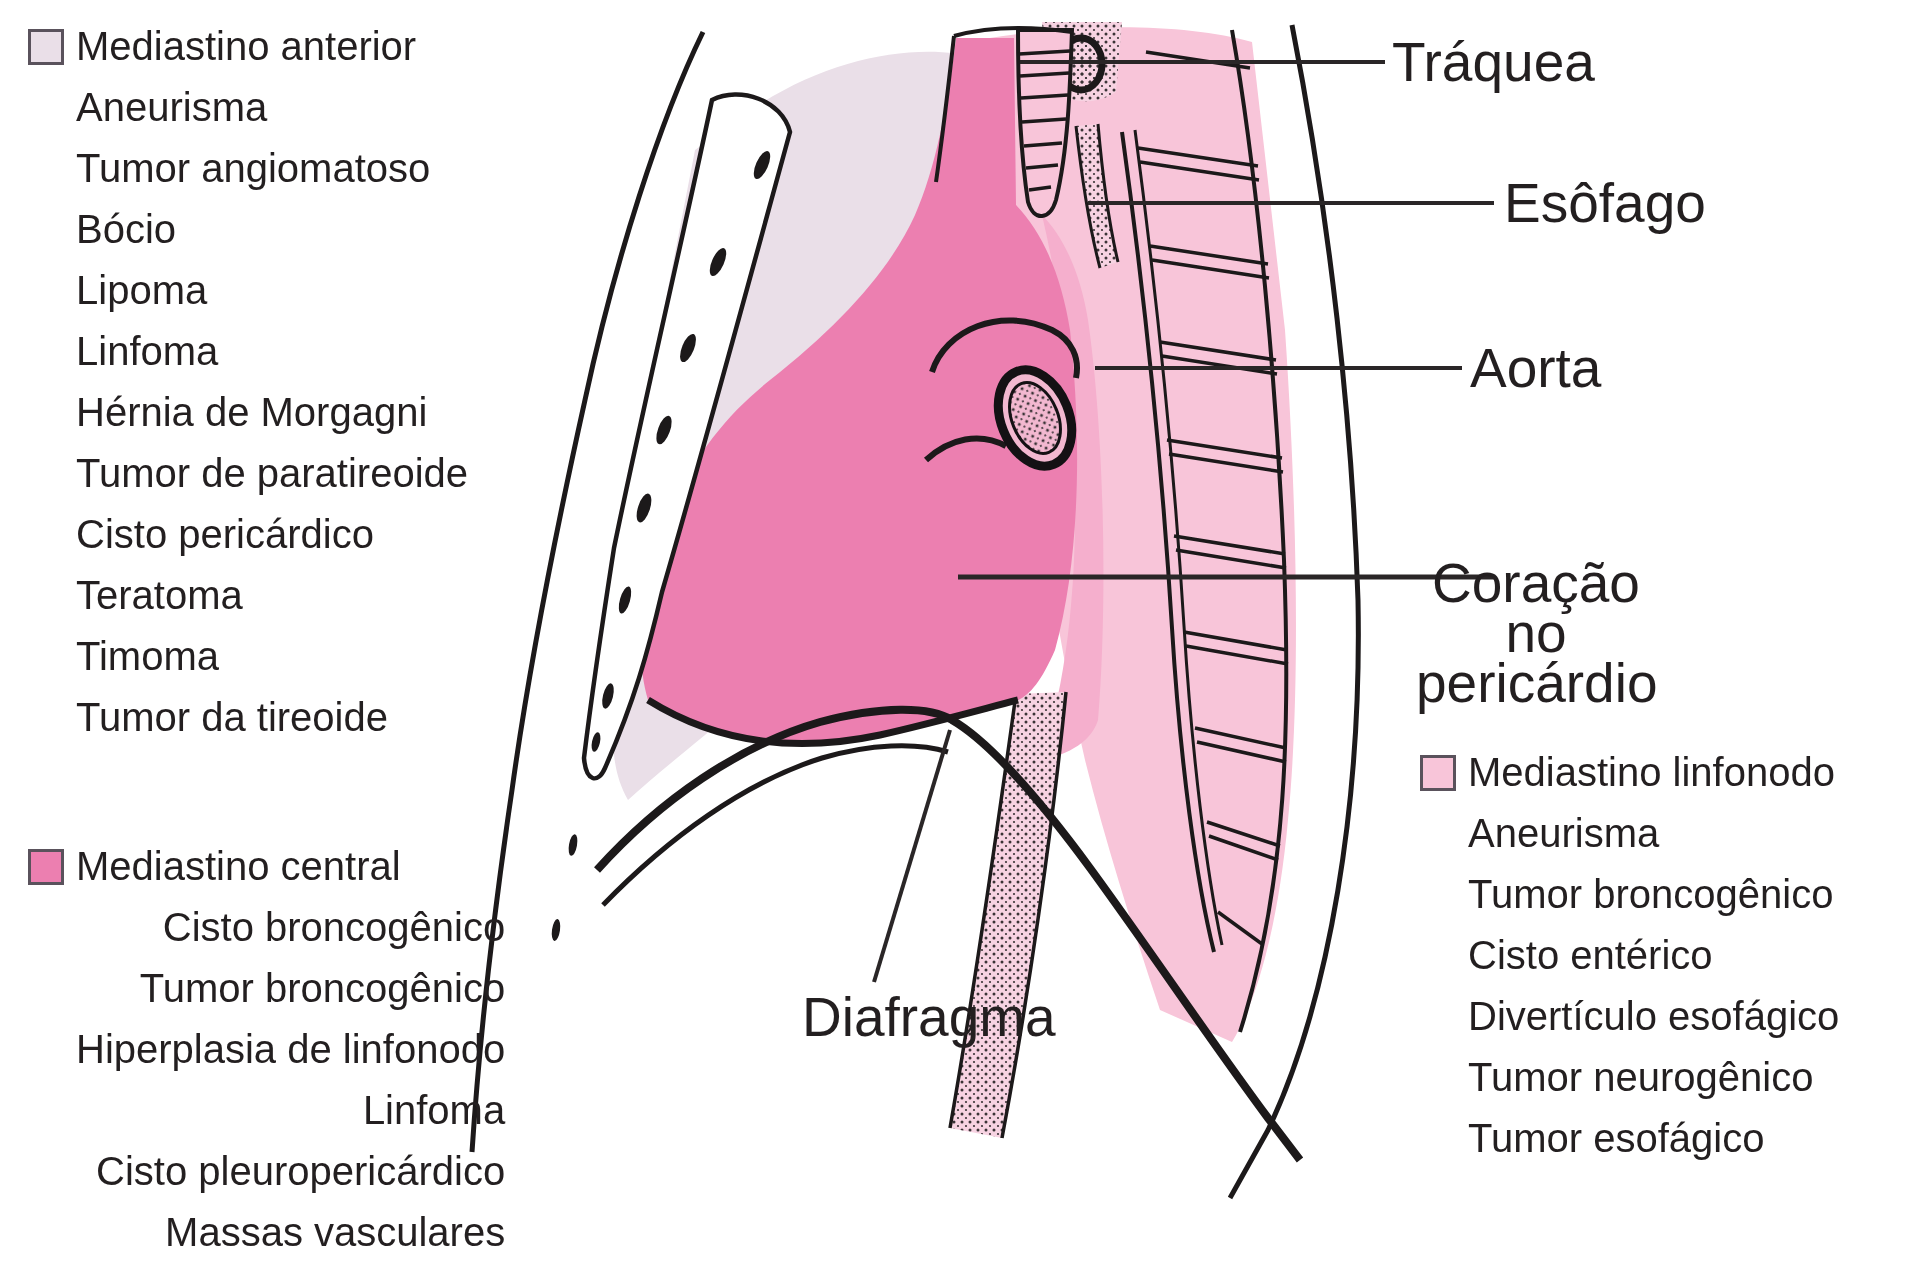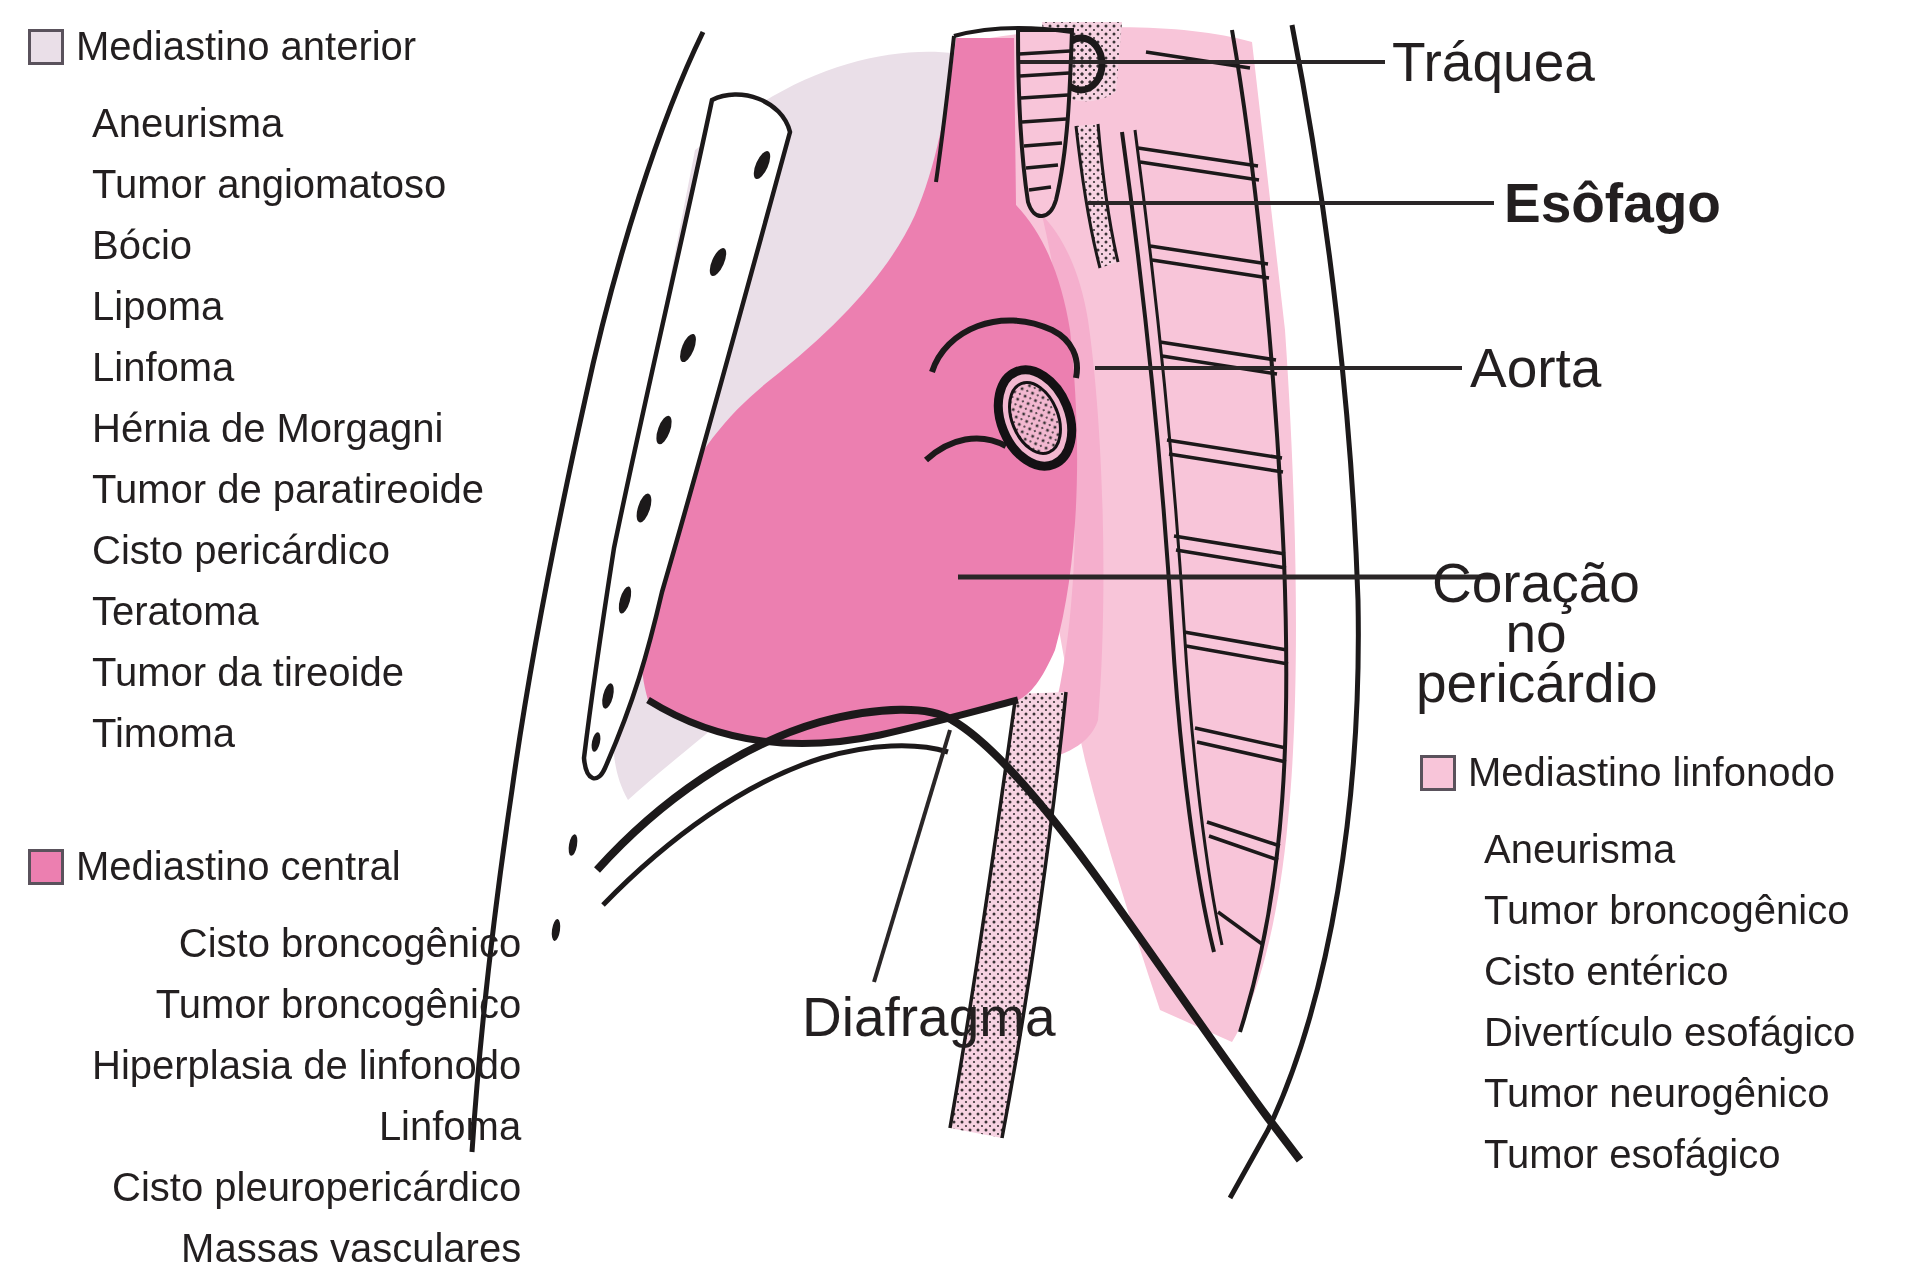--- a/index.html
+++ b/index.html
@@ -2,21 +2,21 @@
 <html style="--c-anterior: #eadfe8; --c-central: #ec7fb0; --c-posterior: #f8c5d9; --c-aorta_band: #f5afcd; --c-stipple_bg: #f7d3e2; --c-outline: #1c191a; --c-text: #231f20;"><head>
 <meta charset="utf-8">
 <style>
   html,body{margin:0;padding:0;background:#ffffff;width:1920px;height:1274px;overflow:hidden;}
   body{font-family:"Liberation Sans","DejaVu Sans",sans-serif;color:var(--c-text,#231f20);position:relative;}
   .stage{position:absolute;left:0;top:0;width:1920px;height:1274px;}
   svg.illu{position:absolute;left:0;top:0;}
   .legend{position:absolute;font-size:40px;line-height:61px;}
   .legend-head{display:flex;align-items:center;gap:12px;height:61px;}
   .swatch{width:36px;height:36px;border:3px solid #5a525c;box-sizing:border-box;flex:0 0 auto;}
-  .legend ul{list-style:none;margin:16px;padding:0 0 0 48px;}
+  .legend ul{list-style:none;margin:0;padding:0 0 0 48px;}
   .legend li{white-space:nowrap;}
   .anno{position:absolute;font-size:55px;line-height:50px;white-space:nowrap;}
   .anno.center{text-align:center;white-space:normal;}
 </style>
 </head>
 <body>
 
 <div class="stage">
 
   <svg class="illu" width="1920" height="1274" viewBox="0 0 1920 1274">
@@ -120,21 +120,21 @@
     <g stroke="#2a2627" fill="none">
       <path stroke-width="4" d="M1020 62 L1385 62"></path>
       <path stroke-width="4" d="M1088 203 L1494 203"></path>
       <path stroke-width="4" d="M1095 368 L1462 368"></path>
       <path stroke-width="5" d="M958 577 L1494 577"></path>
       <path stroke-width="4" d="M950 730 L874 982"></path>
     </g>
   </svg>
 
   <div class="anno" style="left:1392px;top:37px;">Tráquea</div>
-  <div class="anno" style="left:1504px;top:178px;font-weight:bold;">Esôfago</div>
+  <div class="anno" style="left:1504px;top:178px;">Esôfago</div>
   <div class="anno" style="left:1470px;top:343px;">Aorta</div>
   <div class="anno center" style="left:1416px;top:558px;width:240px;">
     <div>Coração no</div>
     <div>pericárdio</div>
   </div>
   <div class="anno" style="left:802px;top:992px;">Diafragma</div>
 
   <div class="legend" style="left:28px;top:16px;">
     <div class="legend-head">
       <span class="swatch" style="background: rgb(234, 223, 232);"></span>
@@ -144,22 +144,22 @@
 
     <li style="">Aneurisma</li>
         <li style="">Tumor angiomatoso</li>
         <li style="">Bócio</li>
         <li style="">Lipoma</li>
         <li style="">Linfoma</li>
         <li style="">Hérnia de Morgagni</li>
         <li style="">Tumor de paratireoide</li>
         <li style="">Cisto pericárdico</li>
         <li style="">Teratoma</li>
+        <li style="">Timoma</li>
         <li style="">Tumor da tireoide</li>
-        <li style="">Timoma</li>
       </ul>
   </div>
 
   <div class="legend" style="left:28px;top:836px;text-align:right;">
     <div class="legend-head">
       <span class="swatch" style="background: rgb(236, 127, 176);"></span>
       <span>Mediastino central</span>
     </div>
     <ul>
 

